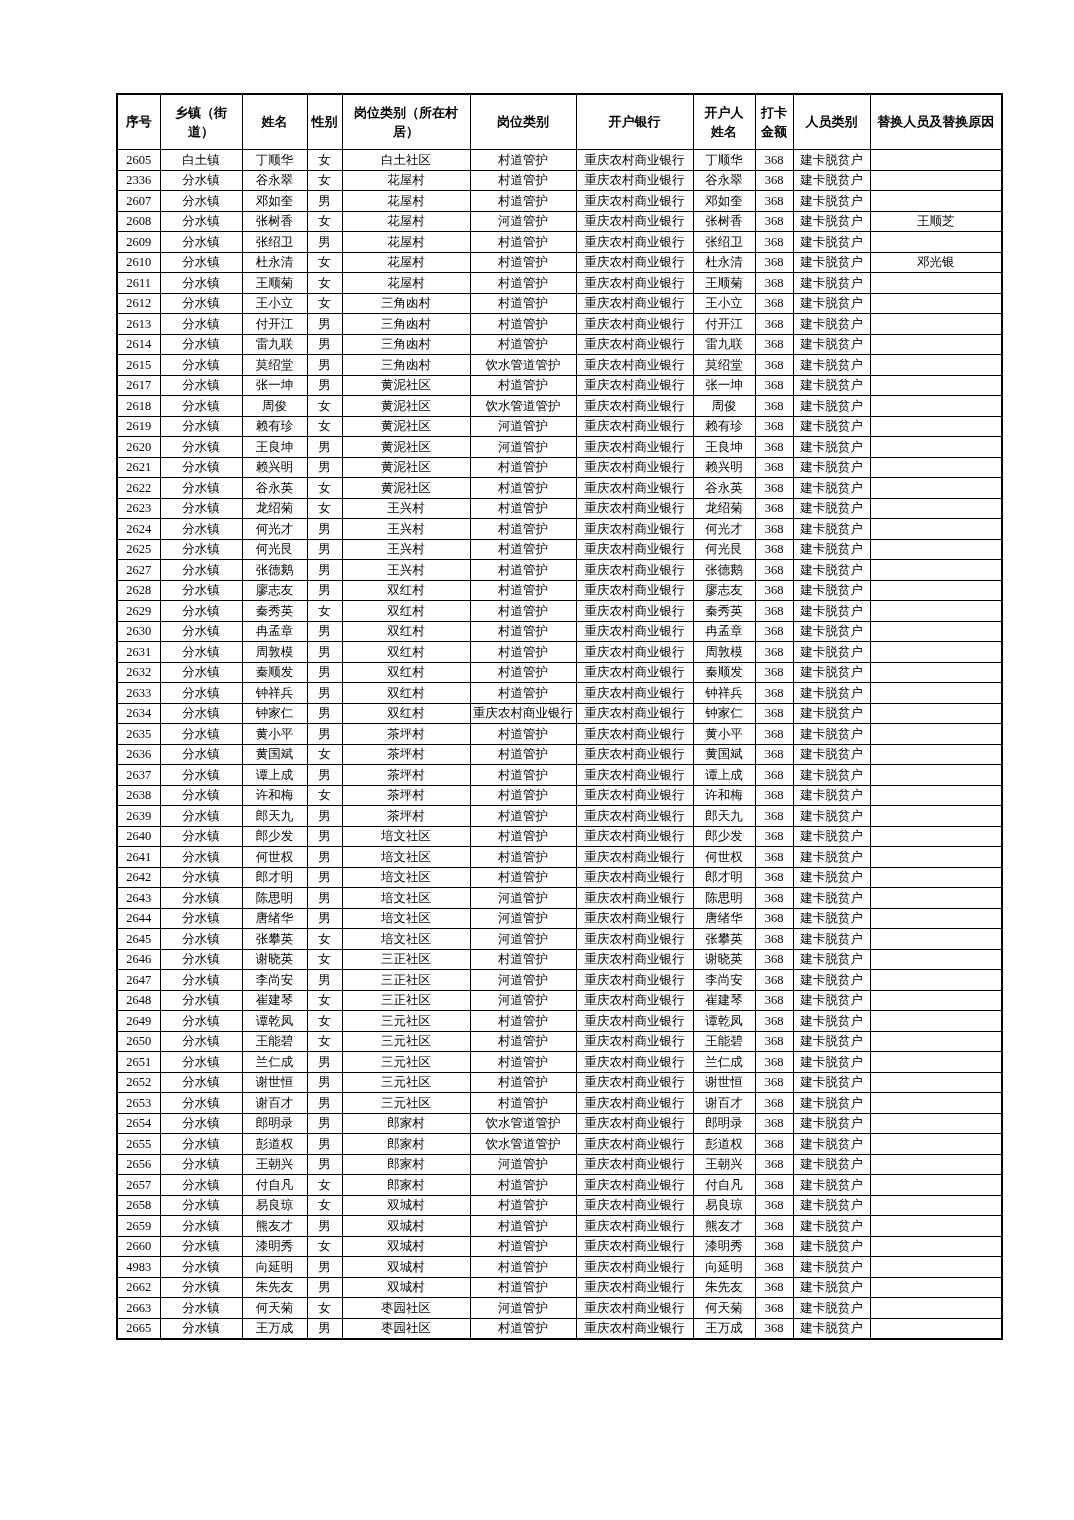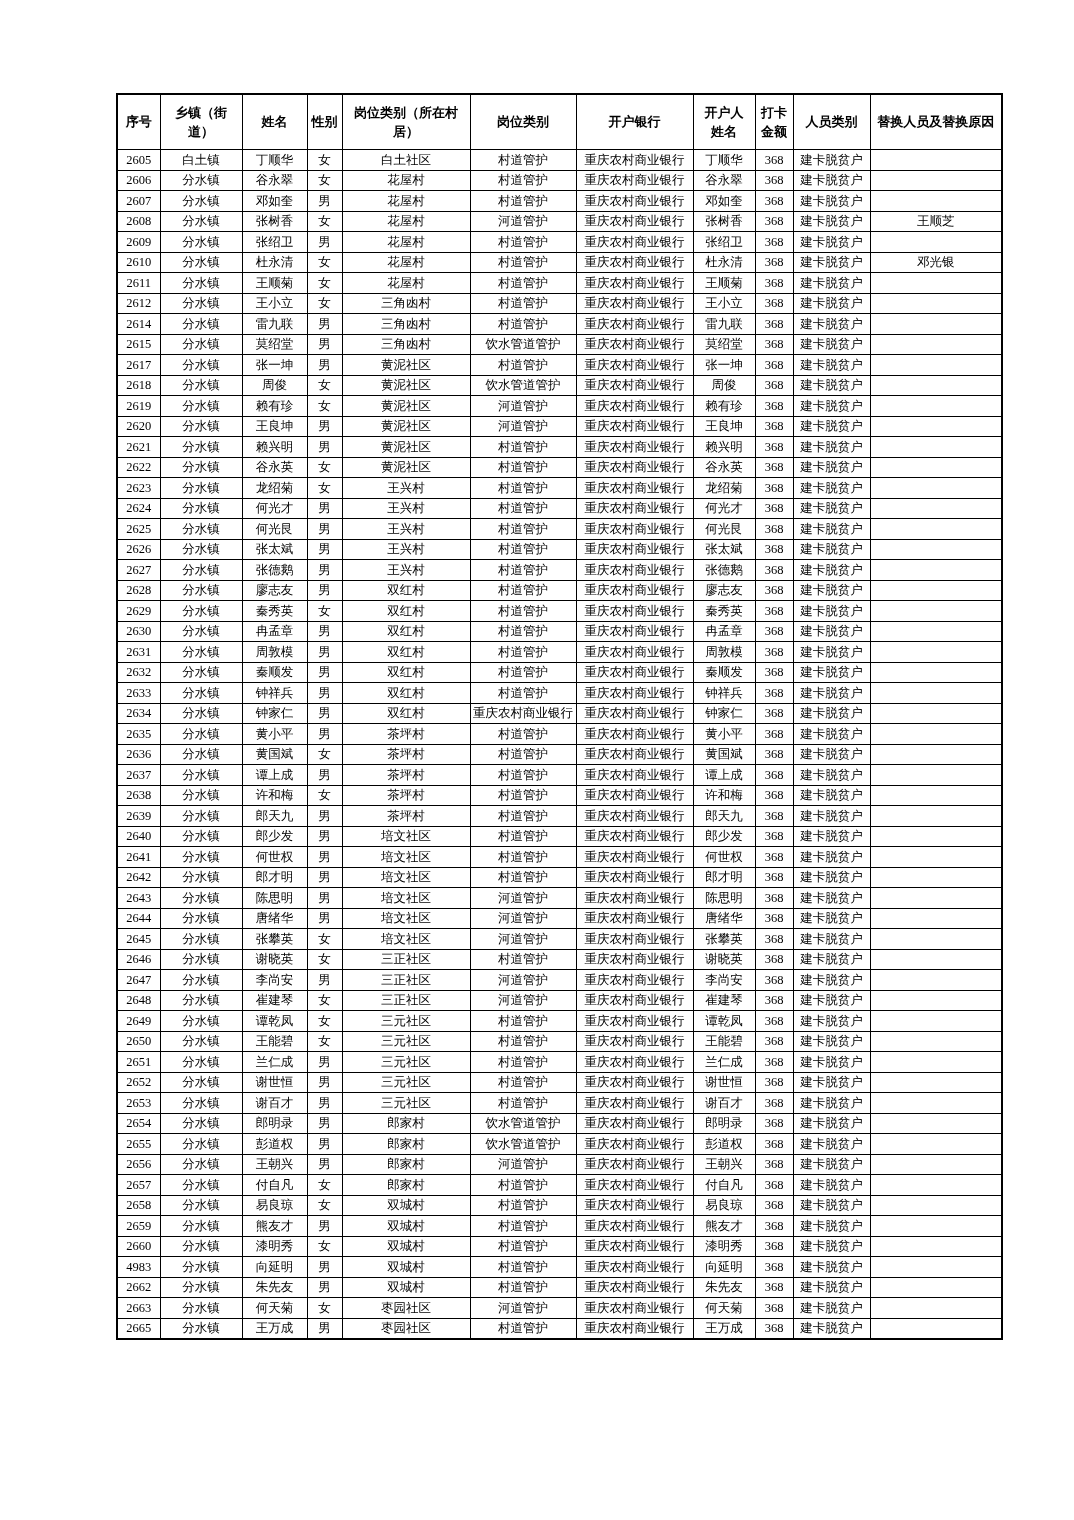--- a/index.html
+++ b/index.html
@@ -91,21 +91,21 @@
           <td>女</td>
           <td>白土社区</td>
           <td>村道管护</td>
           <td>重庆农村商业银行</td>
           <td>丁顺华</td>
           <td>368</td>
           <td>建卡脱贫户</td>
           <td></td>
         </tr>
         <tr>
-          <td>2606</td>
+          <td>2336</td>
           <td>分水镇</td>
           <td>谷永翠</td>
           <td>女</td>
           <td>花屋村</td>
           <td>村道管护</td>
           <td>重庆农村商业银行</td>
           <td>谷永翠</td>
           <td>368</td>
           <td>建卡脱贫户</td>
           <td></td>
@@ -177,20 +177,33 @@
         </tr>
         <tr>
           <td>2612</td>
           <td>分水镇</td>
           <td>王小立</td>
           <td>女</td>
           <td>三角凼村</td>
           <td>村道管护</td>
           <td>重庆农村商业银行</td>
           <td>王小立</td>
+          <td>368</td>
+          <td>建卡脱贫户</td>
+          <td></td>
+        </tr>
+        <tr>
+          <td>2613</td>
+          <td>分水镇</td>
+          <td>付开江</td>
+          <td>男</td>
+          <td>三角凼村</td>
+          <td>村道管护</td>
+          <td>重庆农村商业银行</td>
+          <td>付开江</td>
           <td>368</td>
           <td>建卡脱贫户</td>
           <td></td>
         </tr>
         <tr>
           <td>2614</td>
           <td>分水镇</td>
           <td>雷九联</td>
           <td>男</td>
           <td>三角凼村</td>
@@ -320,33 +333,20 @@
         </tr>
         <tr>
           <td>2625</td>
           <td>分水镇</td>
           <td>何光艮</td>
           <td>男</td>
           <td>王兴村</td>
           <td>村道管护</td>
           <td>重庆农村商业银行</td>
           <td>何光艮</td>
-          <td>368</td>
-          <td>建卡脱贫户</td>
-          <td></td>
-        </tr>
-        <tr>
-          <td>2626</td>
-          <td>分水镇</td>
-          <td>张太斌</td>
-          <td>男</td>
-          <td>王兴村</td>
-          <td>村道管护</td>
-          <td>重庆农村商业银行</td>
-          <td>张太斌</td>
           <td>368</td>
           <td>建卡脱贫户</td>
           <td></td>
         </tr>
         <tr>
           <td>2627</td>
           <td>分水镇</td>
           <td>张德鹅</td>
           <td>男</td>
           <td>王兴村</td>

